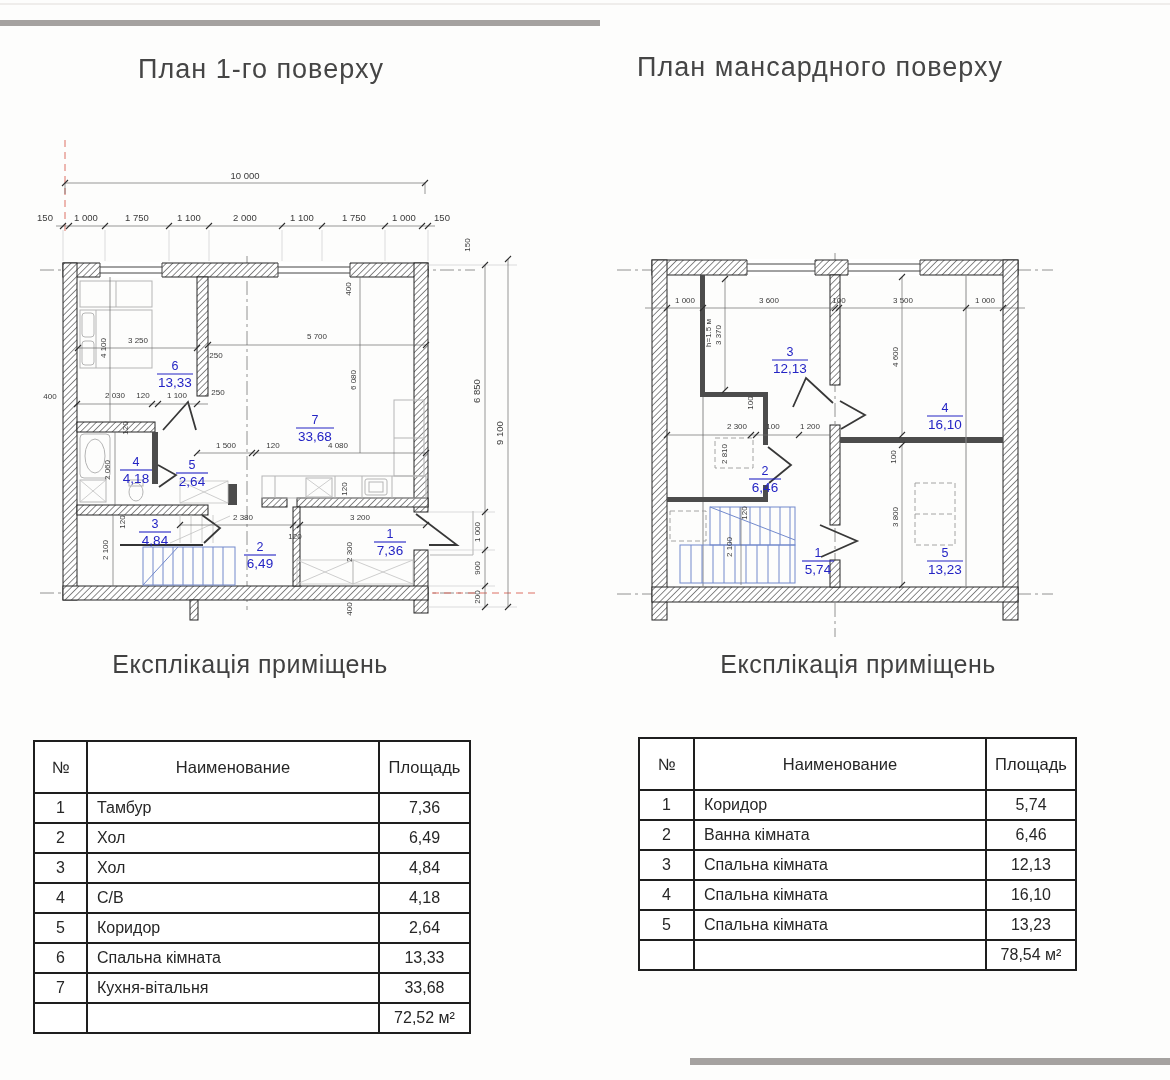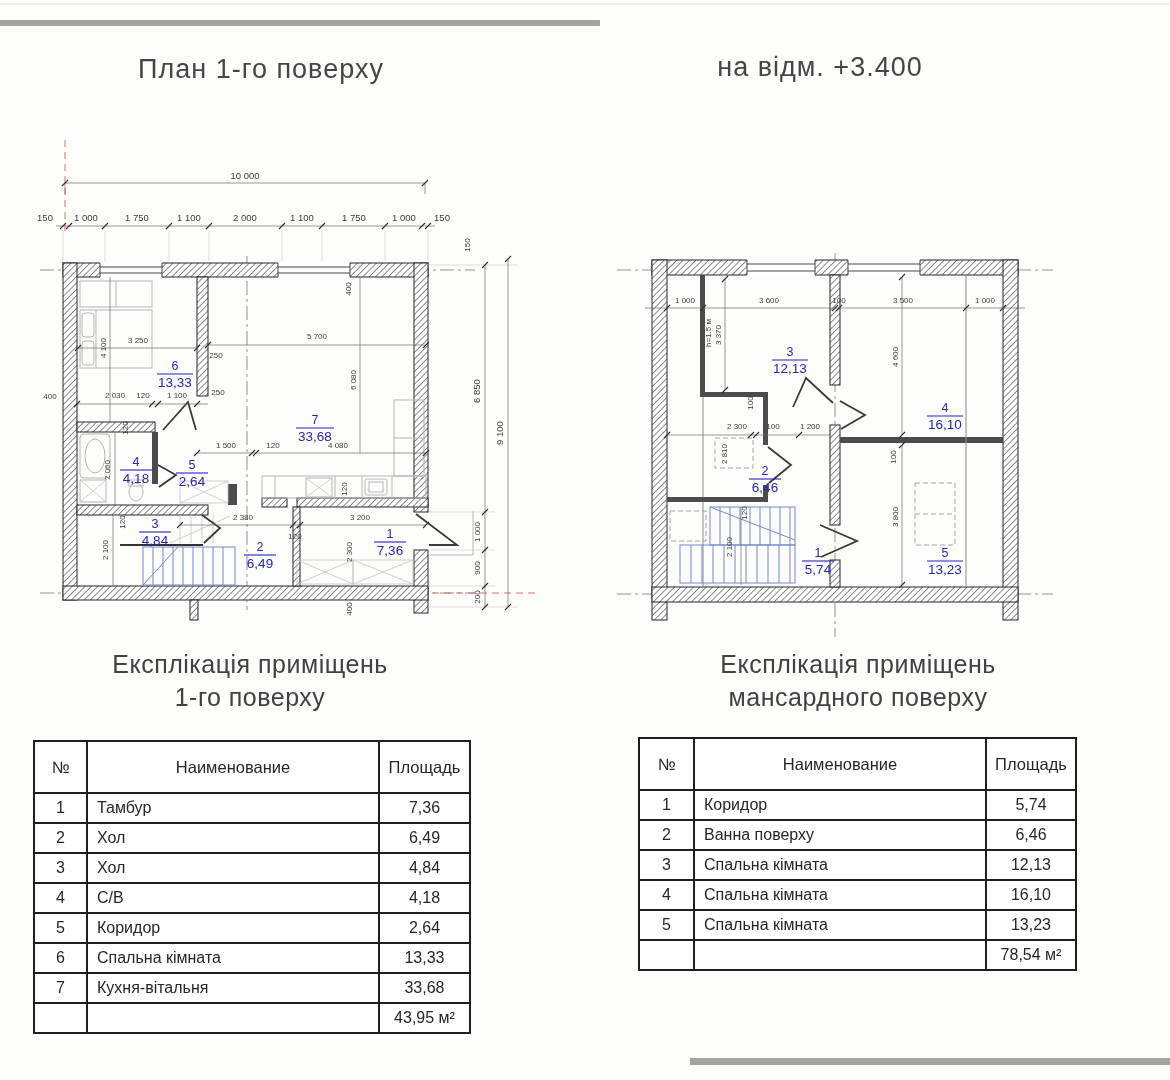--- a/index.html
+++ b/index.html
@@ -57,21 +57,21 @@
 <body>
 
 <div class="topline"></div>
 <div class="bar top"></div>
 <div class="bar bottom"></div>
 
 <div class="plan-title" id="title1">
   <div>План 1-го поверху</div>
 </div>
 <div class="plan-title" id="title2">
-  <div>на відм. +3.400</div>
+  <div>План мансардного поверху</div>
 </div>
 
 <svg id="plan1" width="510" height="505" viewBox="0 0 510 505">
   <defs>
     <pattern id="hatchA" patternUnits="userSpaceOnUse" width="4.5" height="4.5" patternTransform="rotate(45)">
       <rect width="4.5" height="4.5" fill="#ffffff"></rect>
       <line x1="0" y1="0" x2="0" y2="4.5" stroke="#4a4a4a" stroke-width="1.3"></line>
     </pattern>
   </defs>
 
@@ -470,25 +470,23 @@
     <text class="ra" x="203" y="329">5,74</text>
 
     <text class="rn" x="330" y="312">5</text>
     <line class="rl" x1="312" y1="316" x2="348" y2="316"></line>
     <text class="ra" x="330" y="329">13,23</text>
   </g>
 </svg>
 
 <div class="sub-title" id="sub1">
   <div>Експлікація приміщень</div>
-  <div>1-го поверху</div>
 </div>
 <div class="sub-title" id="sub2">
   <div>Експлікація приміщень</div>
-  <div>мансардного поверху</div>
 </div>
 
 <table class="tbl" id="table1">
   <colgroup>
       <col style="width:53px">
       <col style="width:292px">
       <col style="width:91px">
     </colgroup>
   <thead>
     <tr>
@@ -538,21 +536,21 @@
       <tr>
         <td class="c-num">7</td>
         <td class="c-name">Кухня-вітальня</td>
         <td class="c-area">33,68</td>
       </tr>
     </tbody>
   <tfoot>
     <tr>
       <td></td>
       <td></td>
-      <td class="c-area">43,95 м²</td>
+      <td class="c-area">72,52 м²</td>
     </tr>
   </tfoot>
 </table>
 
 <table class="tbl" id="table2">
   <colgroup>
       <col style="width:55px">
       <col style="width:292px">
       <col style="width:90px">
     </colgroup>
@@ -566,21 +564,21 @@
   <tbody>
 
       <tr>
         <td class="c-num">1</td>
         <td class="c-name">Коридор</td>
         <td class="c-area">5,74</td>
       </tr>
 
       <tr>
         <td class="c-num">2</td>
-        <td class="c-name">Ванна поверху</td>
+        <td class="c-name">Ванна кімната</td>
         <td class="c-area">6,46</td>
       </tr>
 
       <tr>
         <td class="c-num">3</td>
         <td class="c-name">Спальна кімната</td>
         <td class="c-area">12,13</td>
       </tr>
 
       <tr>

